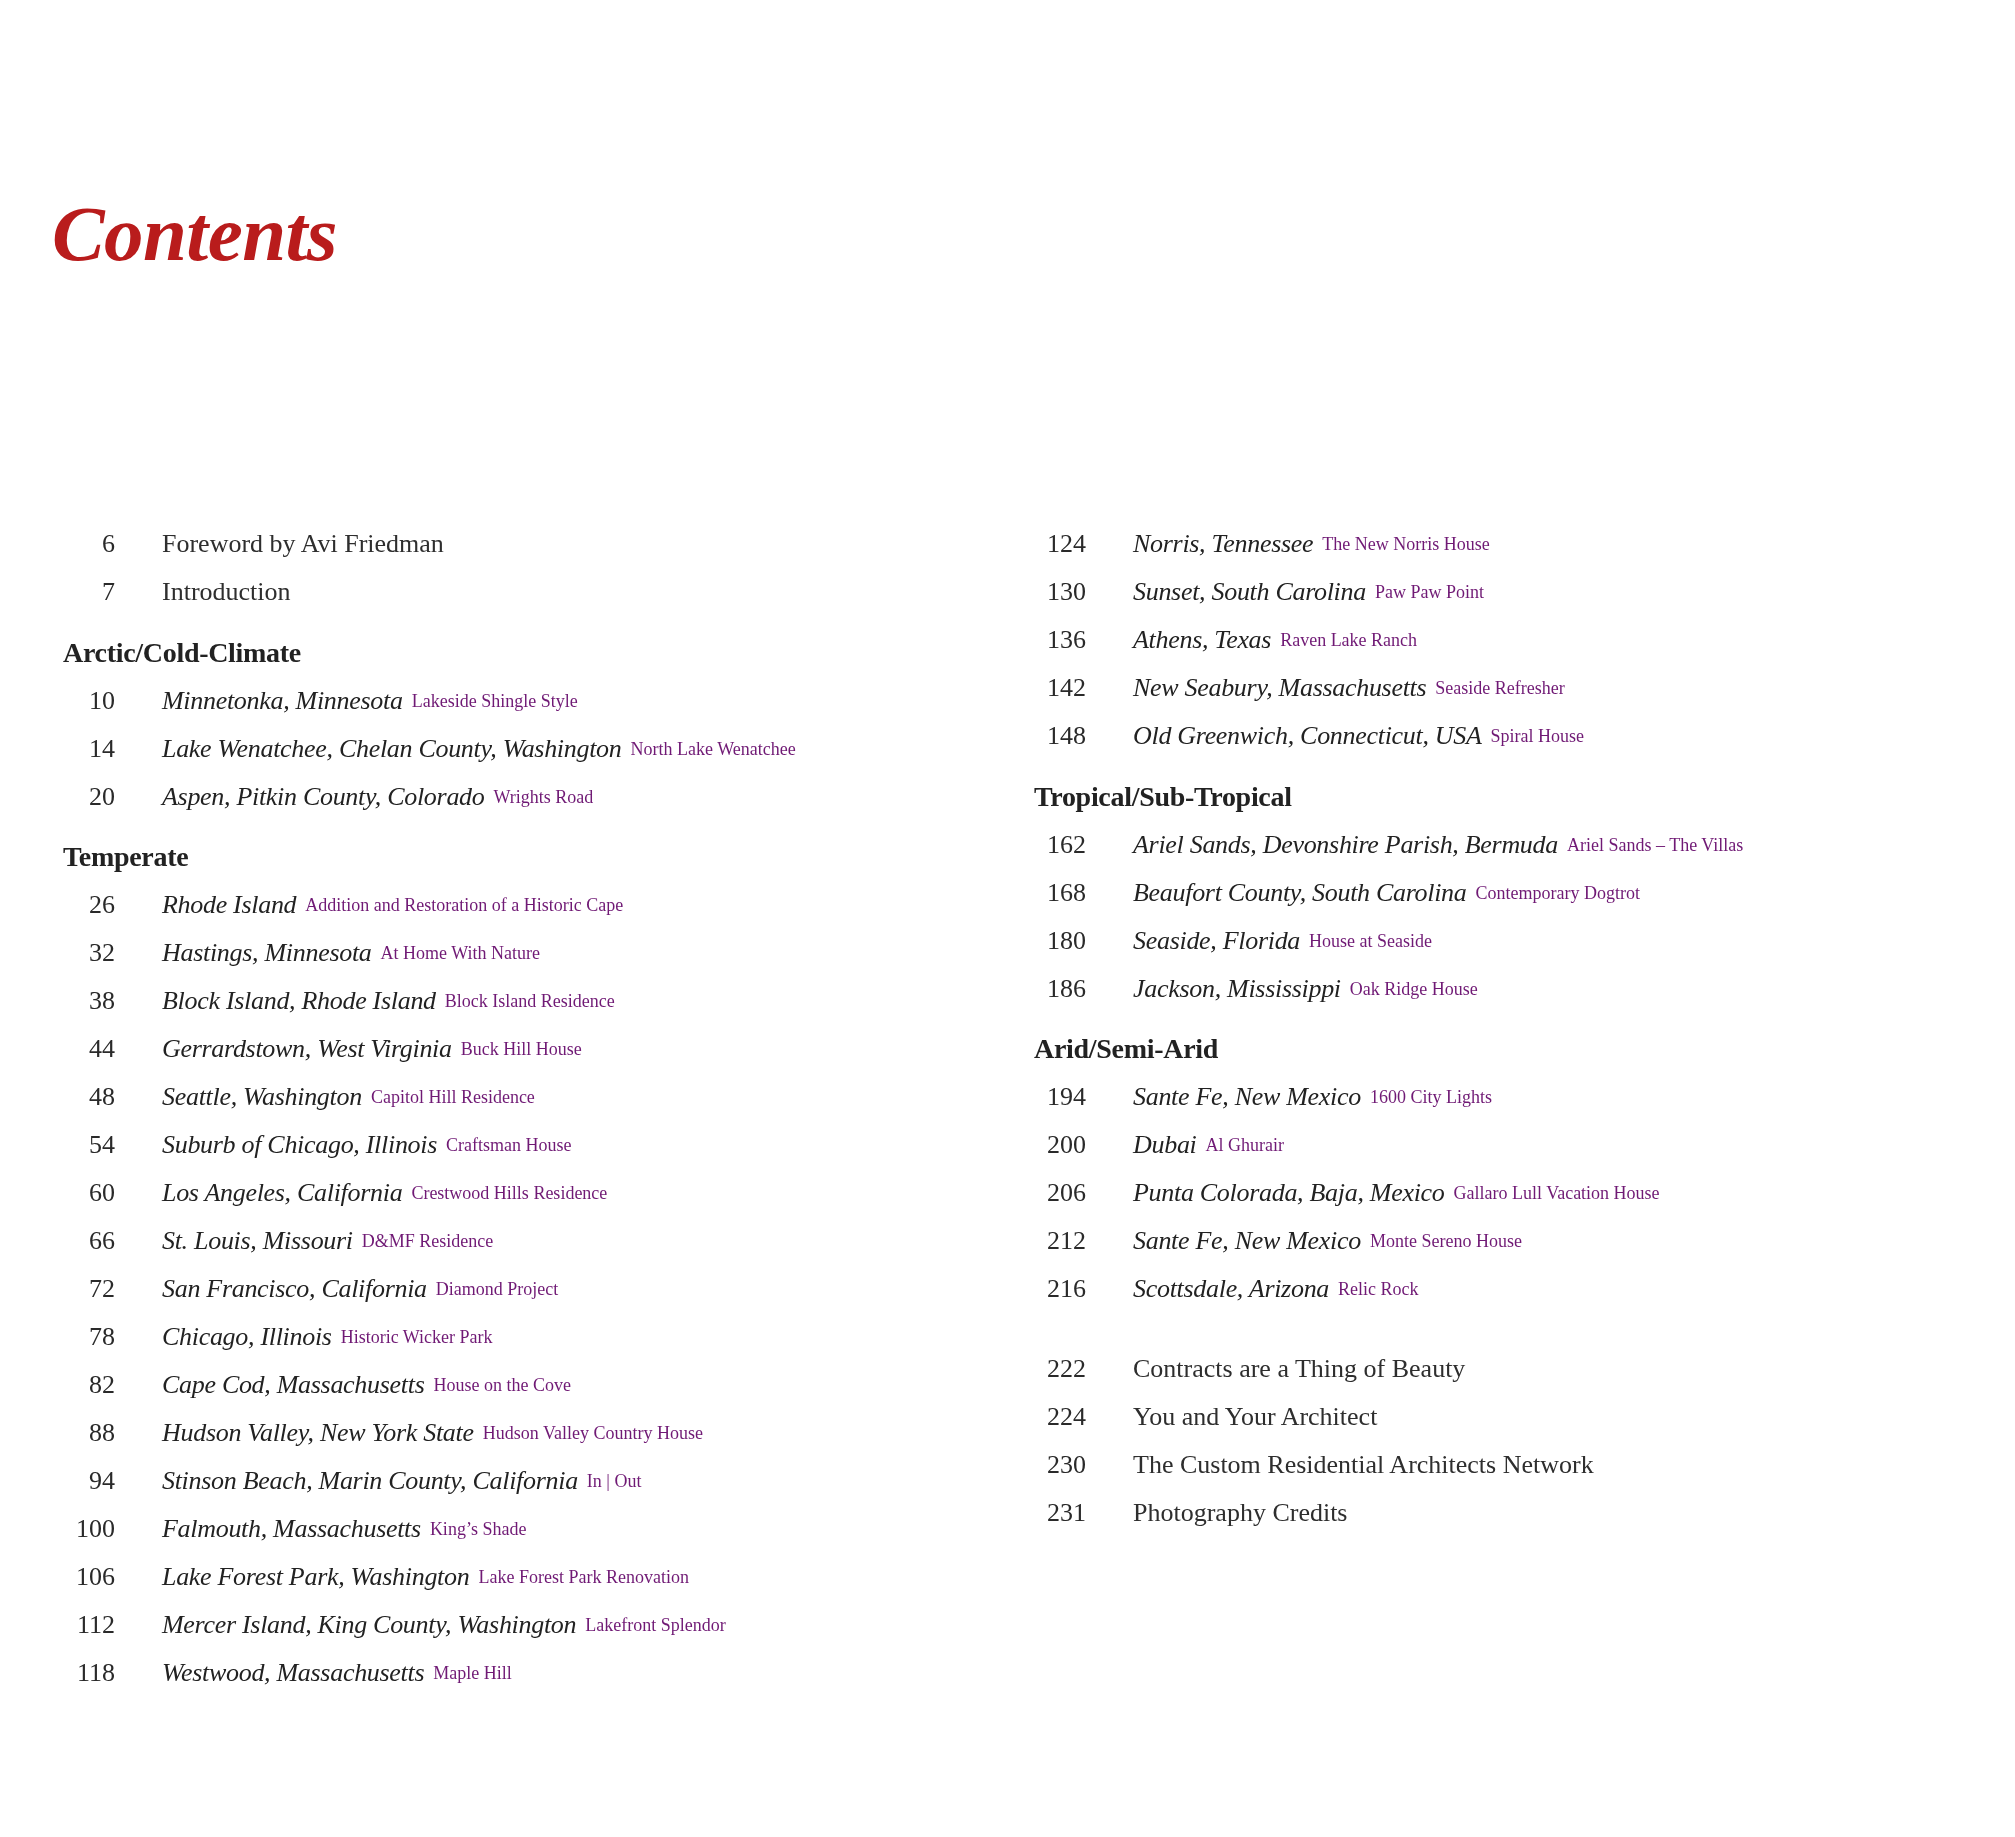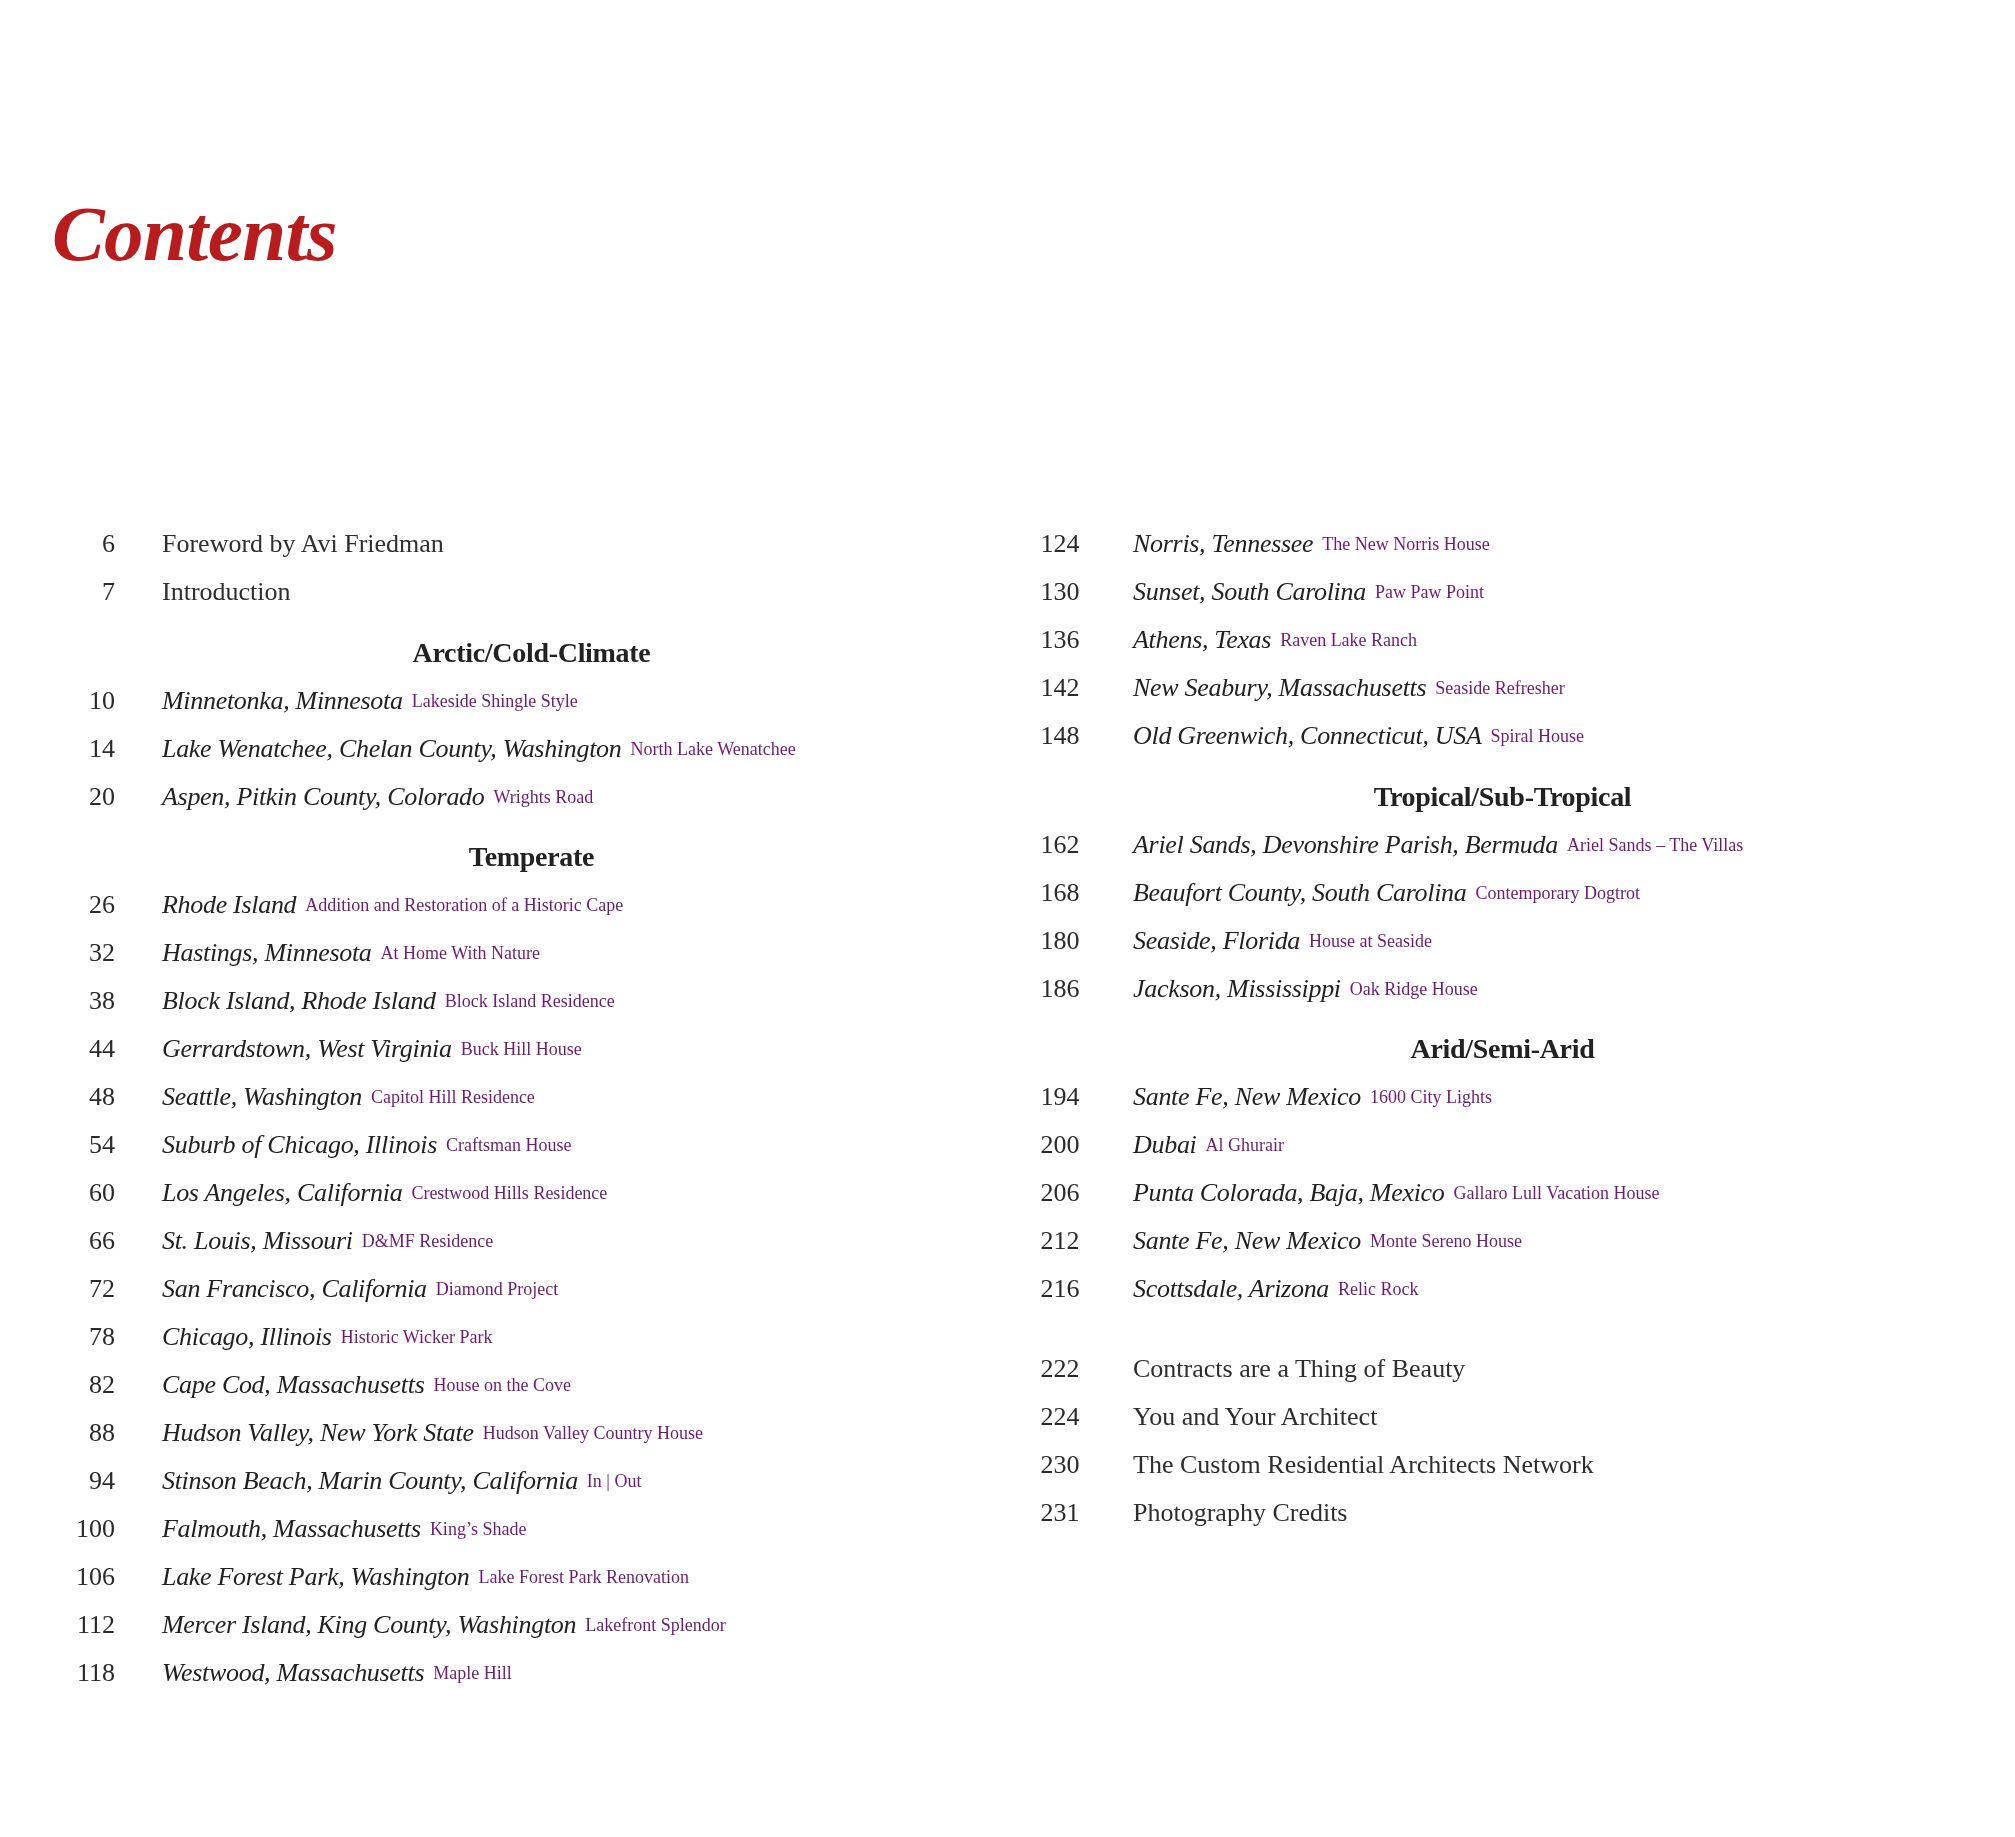--- a/index.html
+++ b/index.html
@@ -41,21 +41,21 @@
       line-height: 48px;
       white-space: nowrap;
     }
     .entry .page-num {
       width: 52px;
       text-align: right;
       font-size: 26px;
       color: #2a2a2a;
       flex: 0 0 auto;
     }
-    .column.right .entry .page-num { width: 52px; text-align: center; }
+    .column.right .entry .page-num { width: 52px; }
     .entry .body {
       margin-left: 47px;
       display: inline-flex;
       align-items: flex-end;
     }
     .entry .location {
       font-style: italic;
       font-size: 26px;
       color: #222222;
       letter-spacing: -0.3px;
@@ -70,21 +70,20 @@
       color: #2e2e2e;
     }
     .section-heading {
       font-size: 28px;
       font-weight: bold;
       color: #222222;
       height: 49px;
       line-height: 49px;
       margin-top: 11.6px;
       letter-spacing: -0.3px;
-      text-align: center;
     }
     .spacer-large { height: 32px; }
   </style>
 </head>
 <body>
 
 <h1 class="page-title">Contents</h1>
 
 <div class="column left">
 

